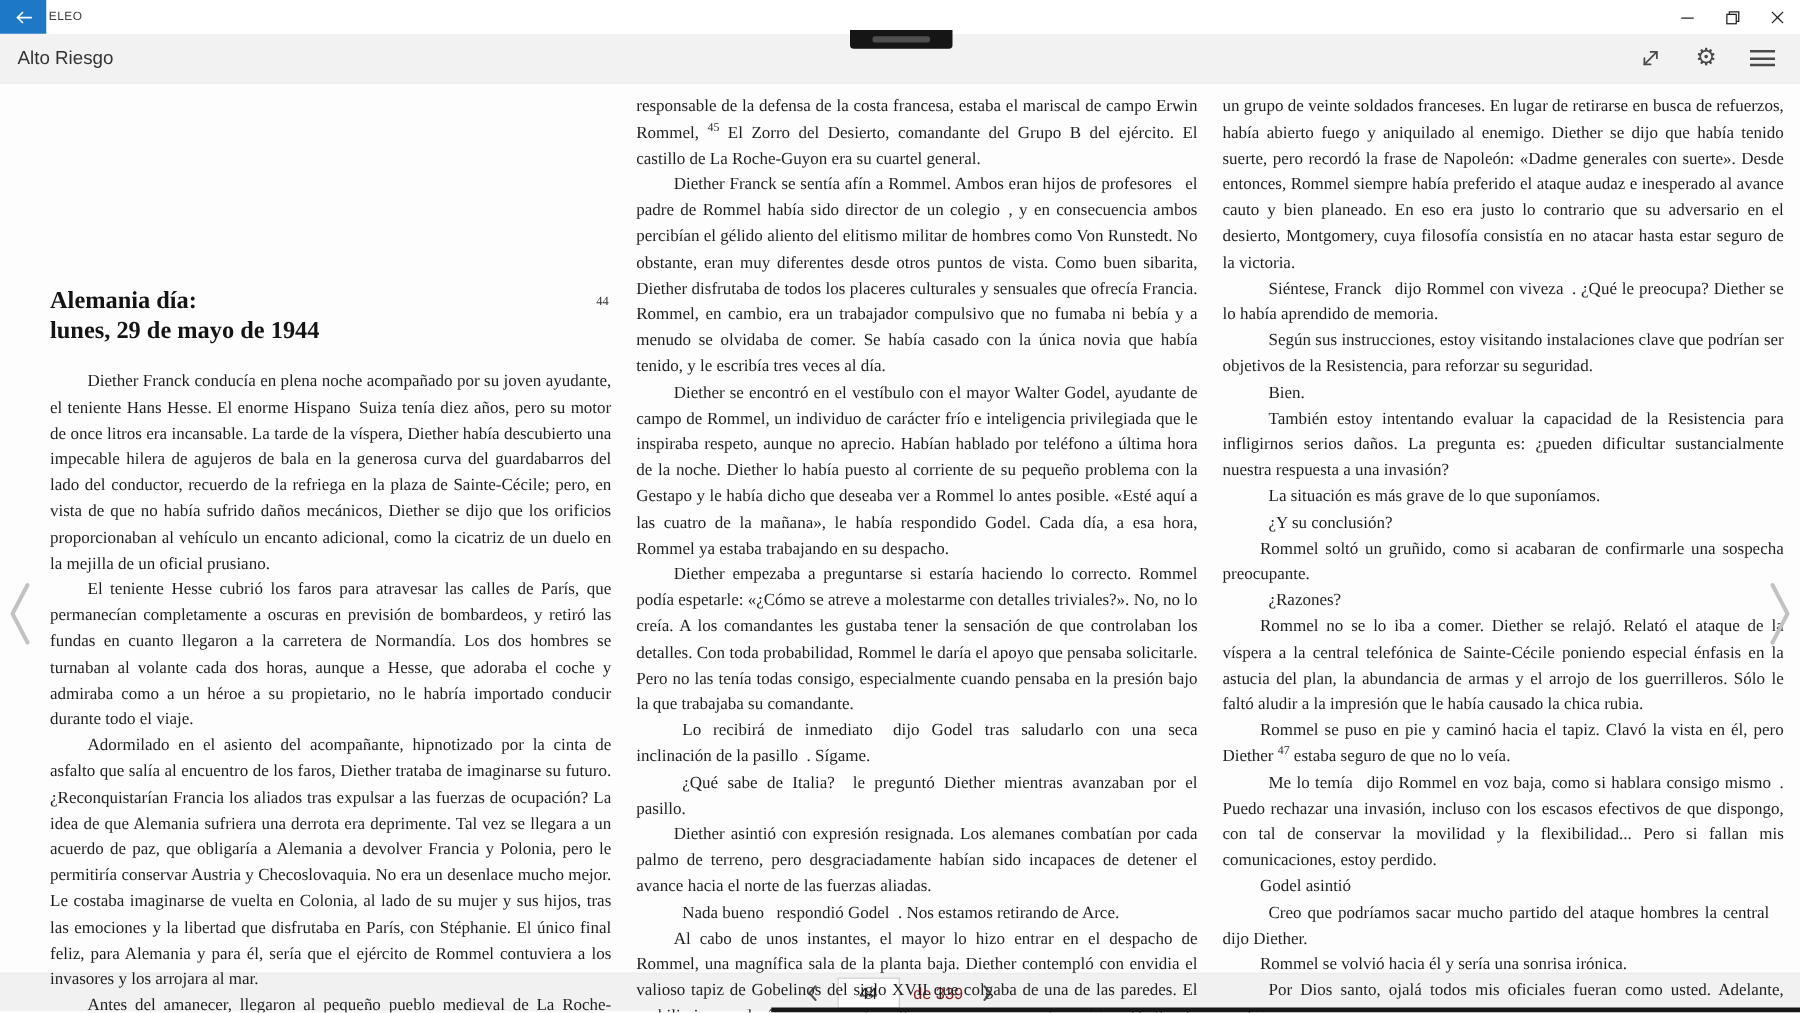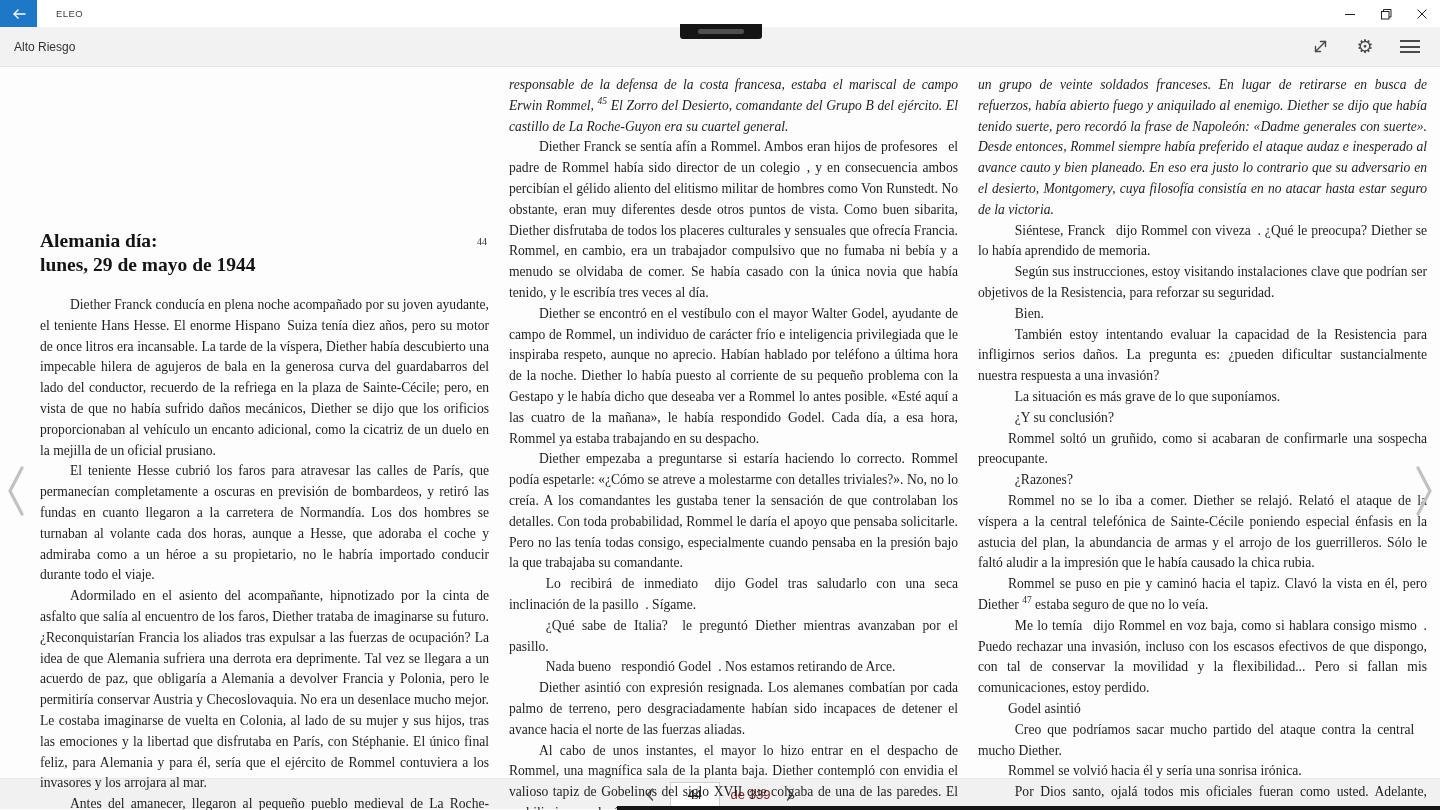--- a/index.html
+++ b/index.html
@@ -11,39 +11,39 @@
   }
   
   .titlebar {
     height:27px; background:#ffffff; display:flex; align-items:center; position:relative; z-index:5;
   }
   .back-btn {
     width:37px; height:27px; border:none; cursor:pointer;
     background:var(--accent-blue,#1d78c8);
     display:flex; align-items:center; justify-content:center; padding:0;
   }
-  .app-name { font-size:9.5px; color:#3c3c3c; margin-left:19px; letter-spacing:.4px;text-align:right; }
+  .app-name { font-size:9.5px; color:#3c3c3c; margin-left:2px; letter-spacing:.4px;text-align:right; }
   .win-controls { margin-left:auto; display:flex; height:100%; }
   .win-btn {
     width:36px; height:27px; border:none; background:transparent; cursor:pointer;
     display:flex; align-items:center; justify-content:center; padding:0;
   }
   
   .overlay-notch {
     position:absolute; left:680px; top:24px; width:82px; height:15px;
     background:#151515; border-radius:0 0 3px 3px; z-index:20;
     display:flex; align-items:center; justify-content:center; cursor:pointer;
   }
   .notch-pill { width:46px; height:5px; background:#4f4f4f; border-radius:2px; }
   
   .toolbar {
     height:40px; background:#f2f2f2; border-bottom:1px solid #e7e7e7;
     display:flex; align-items:center; padding:0 14px;
   }
-  .book-title { font-size:12px; color:#333; }
+  .book-title { font-size:15px; color:#333; }
   .toolbar-actions { margin-left:auto; display:flex; align-items:center; }
   .tb-btn {
     width:32px; height:32px; margin-left:13px; border:none; background:transparent; cursor:pointer;
     display:flex; align-items:center; justify-content:center; padding:0; color:#4a4a4a;
   }
   .gear-glyph { font-family:"DejaVu Sans", sans-serif; font-size:19px; line-height:1; color:#4a4a4a; }
   .hamburger { display:flex; flex-direction:column; justify-content:space-between; width:20px; height:13px; }
   .hamburger div { height:2px; background:#4a4a4a; }
   
   .page-area { position:relative; height:711px; background:#fdfdfd; }
@@ -56,21 +56,21 @@
     font-family:"Liberation Serif","DejaVu Serif",serif; font-weight:bold;
     font-size:19.5px; line-height:24px; color:#141414;
   }
   .heading-pagemark {
     position:absolute; right:2px; top:1px; font-weight:normal; font-size:10px; color:#333;
   }
   p.para {
     margin:0; font-family:"Liberation Serif","DejaVu Serif",serif;
     font-size:13.6px; line-height:20.8px; text-align:justify; text-indent:30px; color:#1e1e1e;
   }
-  p.para.noindent { text-indent:0;font-style:italic; }
+  p.para.noindent { text-indent:0; }
   sup.pagemark { font-size:9.5px; line-height:0; color:#2a2a2a; }
   .nav-chevron {
     position:absolute; top:396px; width:28px; height:56px; cursor:pointer;
     display:flex; align-items:center; justify-content:center; background:transparent; border:none; padding:0;
   }
   .nav-chevron.left  { left:2px; }
   .nav-chevron.right { right:2px; }
   
   .pagebar {
     height:31px; background:#f1f1f1; border-top:1px solid #e9e9e9;
@@ -182,41 +182,41 @@
         </div>
     </div>
     <div class="col">
       <div class="paras">
           <p class="para noindent">responsable de la defensa de la costa francesa, estaba el mariscal de campo Erwin Rommel, <sup class="pagemark">45</sup> El Zorro del Desierto, comandante del Grupo B del ejército. El castillo de La Roche-Guyon era su cuartel general.</p>
           <p class="para">Diether Franck se sentía afín a Rommel. Ambos eran hijos de profesores  el padre de Rommel había sido director de un colegio , y en consecuencia ambos percibían el gélido aliento del elitismo militar de hombres como Von Runstedt. No obstante, eran muy diferentes desde otros puntos de vista. Como buen sibarita, Diether disfrutaba de todos los placeres culturales y sensuales que ofrecía Francia. Rommel, en cambio, era un trabajador compulsivo que no fumaba ni bebía y a menudo se olvidaba de comer. Se había casado con la única novia que había tenido, y le escribía tres veces al día.</p>
           <p class="para">Diether se encontró en el vestíbulo con el mayor Walter Godel, ayudante de campo de Rommel, un individuo de carácter frío e inteligencia privilegiada que le inspiraba respeto, aunque no aprecio. Habían hablado por teléfono a última hora de la noche. Diether lo había puesto al corriente de su pequeño problema con la Gestapo y le había dicho que deseaba ver a Rommel lo antes posible. «Esté aquí a las cuatro de la mañana», le había respondido Godel. Cada día, a esa hora, Rommel ya estaba trabajando en su despacho.</p>
           <p class="para">Diether empezaba a preguntarse si estaría haciendo lo correcto. Rommel podía espetarle: «¿Cómo se atreve a molestarme con detalles triviales?». No, no lo creía. A los comandantes les gustaba tener la sensación de que controlaban los detalles. Con toda probabilidad, Rommel le daría el apoyo que pensaba solicitarle. Pero no las tenía todas consigo, especialmente cuando pensaba en la presión bajo la que trabajaba su comandante.</p>
           <p class="para"> Lo recibirá de inmediato  dijo Godel tras saludarlo con una seca inclinación de la pasillo . Sígame.</p>
           <p class="para"> ¿Qué sabe de Italia?  le preguntó Diether mientras avanzaban por el pasillo.</p>
+          <p class="para">Diether asintió con expresión resignada. Los alemanes combatían por cada palmo de terreno, pero desgraciadamente habían sido incapaces de detener el avance hacia el norte de las fuerzas aliadas.</p>
           <p class="para"> Nada bueno  respondió Godel . Nos estamos retirando de Arce.</p>
-          <p class="para">Diether asintió con expresión resignada. Los alemanes combatían por cada palmo de terreno, pero desgraciadamente habían sido incapaces de detener el avance hacia el norte de las fuerzas aliadas.</p>
           <p class="para">Al cabo de unos instantes, el mayor lo hizo entrar en el despacho de Rommel, una magnífica sala de la planta baja. Diether contempló con envidia el valioso tapiz de Gobelinos del siglo XVII que colgaba de una de las paredes. El mobiliario se reducía a unas cuantas sillas y un enorme escritorio, que a Diether le pareció de la misma época  que el tapiz. Sentado ante él, trabajando a la luz de una única lámpara de sobremesa, había un individuo menudo de frente despejada y escaso cabello rubio rojizo.</p>
         </div>
     </div>
     <div class="col">
       <div class="paras">
           <p class="para noindent">un grupo de veinte soldados franceses. En lugar de retirarse en busca de refuerzos, había abierto fuego y aniquilado al enemigo. Diether se dijo que había tenido suerte, pero recordó la frase de Napoleón: «Dadme generales con suerte». Desde entonces, Rommel siempre había preferido el ataque audaz e inesperado al avance cauto y bien planeado. En eso era justo lo contrario que su adversario en el desierto, Montgomery, cuya filosofía consistía en no atacar hasta estar seguro de la victoria.</p>
           <p class="para"> Siéntese, Franck  dijo Rommel con viveza . ¿Qué le preocupa? Diether se lo había aprendido de memoria.</p>
           <p class="para"> Según sus instrucciones, estoy visitando instalaciones clave que podrían ser objetivos de la Resistencia, para reforzar su seguridad.</p>
           <p class="para"> Bien.</p>
           <p class="para"> También estoy intentando evaluar la capacidad de la Resistencia para infligirnos serios daños. La pregunta es: ¿pueden dificultar sustancialmente nuestra respuesta a una invasión?</p>
           <p class="para"> La situación es más grave de lo que suponíamos.</p>
           <p class="para"> ¿Y su conclusión?</p>
           <p class="para">Rommel soltó un gruñido, como si acabaran de confirmarle una sospecha preocupante.</p>
           <p class="para"> ¿Razones?</p>
           <p class="para">Rommel no se lo iba a comer. Diether se relajó. Relató el ataque de la víspera a la central telefónica de Sainte-Cécile poniendo especial énfasis en la astucia del plan, la abundancia de armas y el arrojo de los guerrilleros. Sólo le faltó aludir a la impresión que le había causado la chica rubia.</p>
           <p class="para">Rommel se puso en pie y caminó hacia el tapiz. Clavó la vista en él, pero Diether <sup class="pagemark">47</sup> estaba seguro de que no lo veía.</p>
           <p class="para"> Me lo temía  dijo Rommel en voz baja, como si hablara consigo mismo . Puedo rechazar una invasión, incluso con los escasos efectivos de que dispongo, con tal de conservar la movilidad y la flexibilidad... Pero si fallan mis comunicaciones, estoy perdido.</p>
           <p class="para">Godel asintió</p>
-          <p class="para"> Creo que podríamos sacar mucho partido del ataque contra la central  mucho Diether.</p>
+          <p class="para"> Creo que podríamos sacar mucho partido del ataque hombres la central  dijo Diether.</p>
           <p class="para">Rommel se volvió hacia él y sería una sonrisa irónica.</p>
           <p class="para"> Por Dios santo, ojalá todos mis oficiales fueran como usted. Adelante, explíquese.</p>
         </div>
     </div>
   </div>
 
   <button class="nav-chevron right">
     <span style="display:flex">
         <svg width="24" height="56" viewBox="0 0 24 56" fill="none" stroke="#c2c2c2" stroke-width="3.2" stroke-linecap="round" stroke-linejoin="round">
           <polyline points="6,5 18,28 6,51"></polyline>

